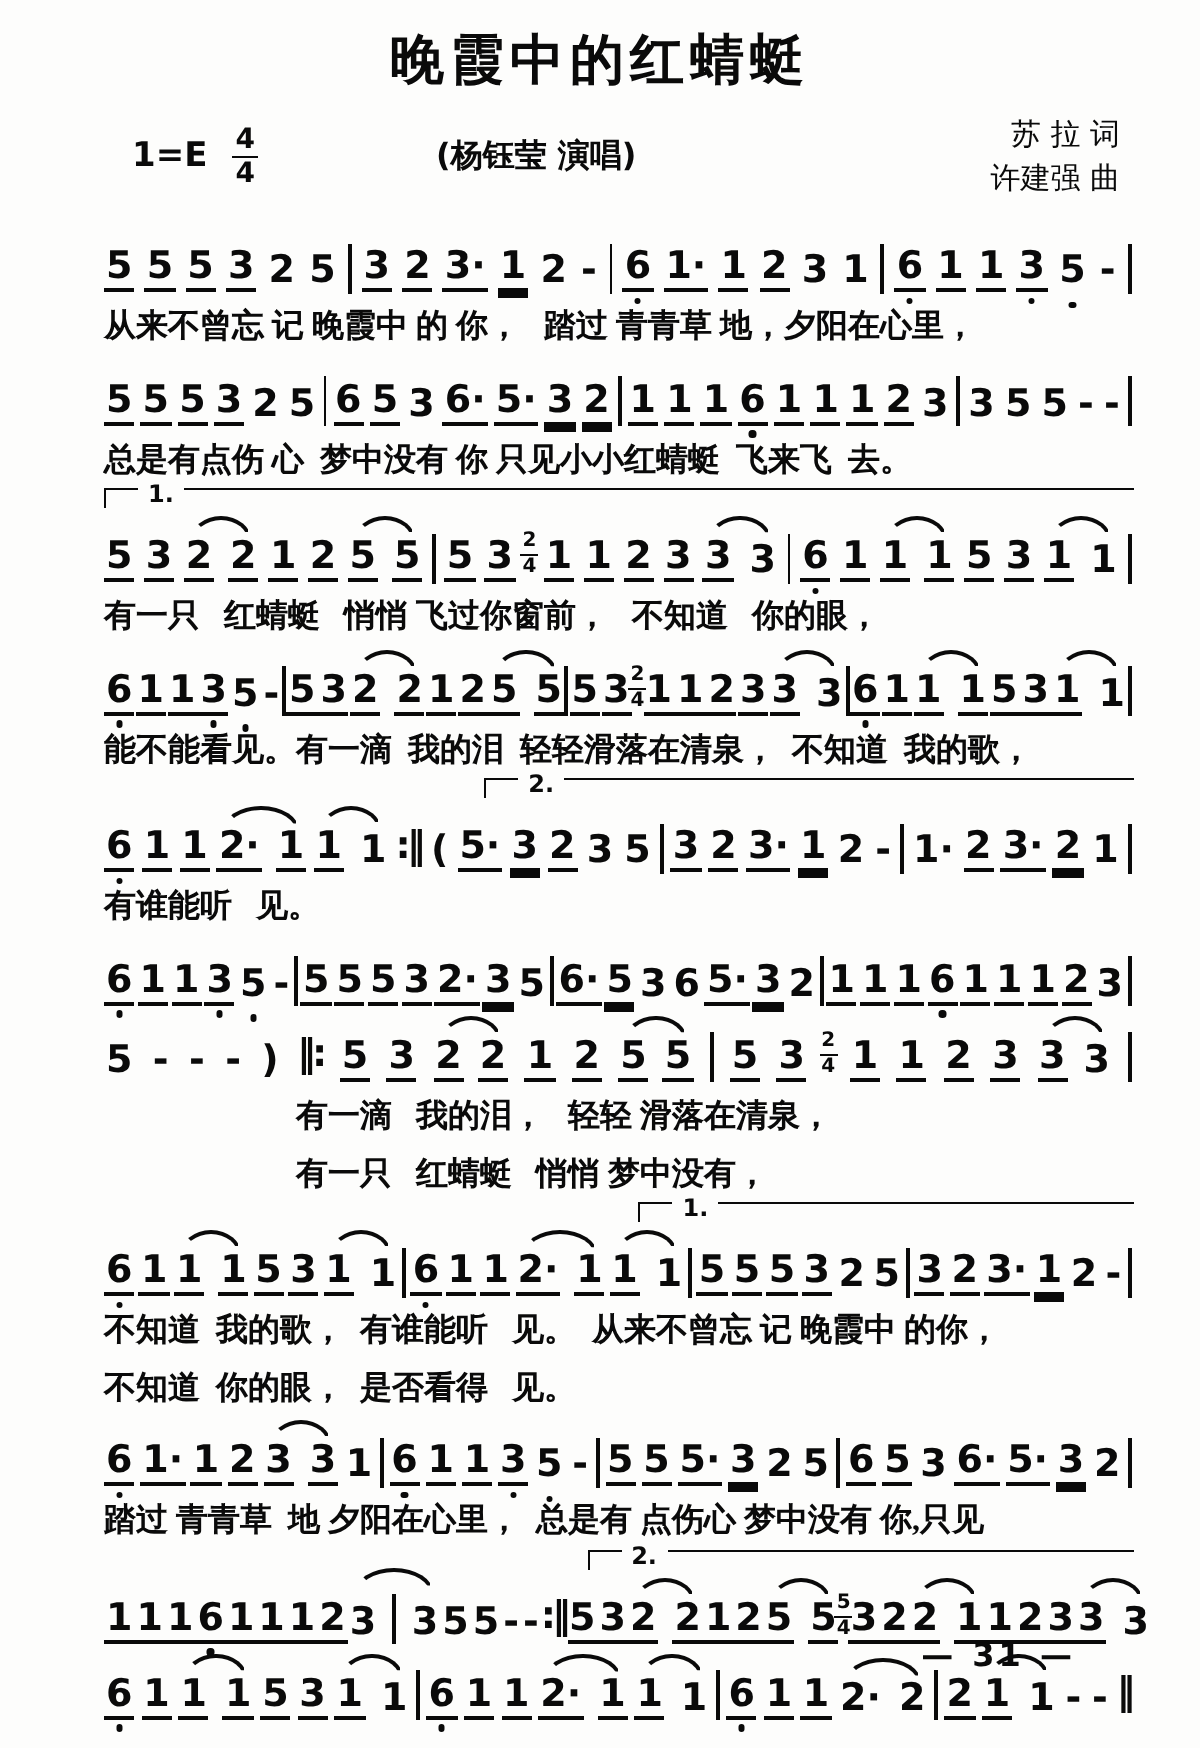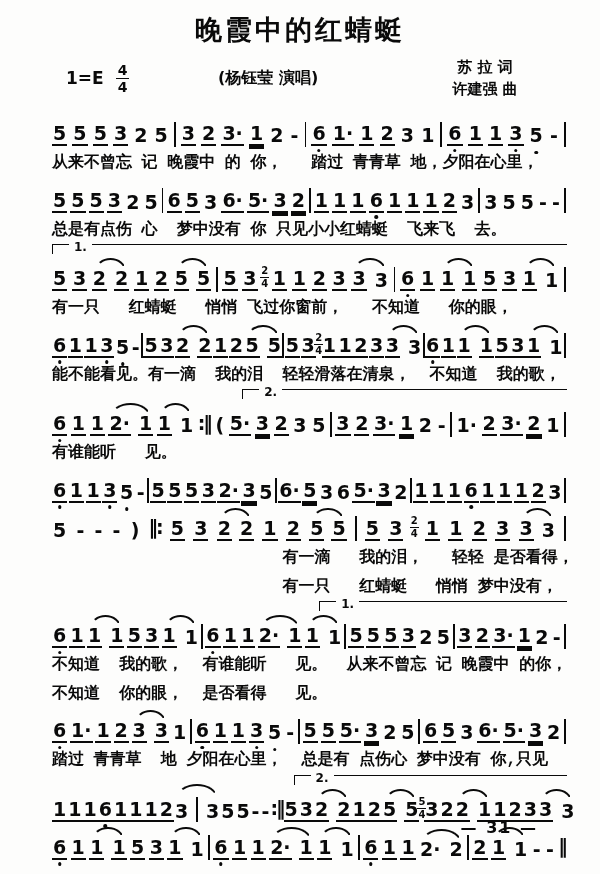--- a/index.html
+++ b/index.html
@@ -14,21 +14,21 @@
   }
   .meta{
     display:grid;grid-template-columns:170px 1fr 150px;align-items:center;
     padding:4px 40px 2px 48px;height:52px;
   }
   .keysig{display:flex;align-items:center;gap:12px;font-weight:bold;font-size:17px;padding-left:18px;}
   .fraction{display:inline-flex;flex-direction:column;align-items:center;line-height:1;font-size:14px;font-weight:bold;}
   .fraction .top{border-bottom:1.5px solid #0a0a0a;padding:0 2px 1px;}
   .fraction .bot{padding-top:1px;}
   .performer{text-align:left;font-size:16px;font-weight:bold;}
-  .credits{font-size:15px;font-weight:bold;line-height:1.5;text-align:center;}
+  .credits{font-size:15px;font-weight:normal;line-height:1.5;text-align:right;}
   .score{padding:2px 34px 0 52px;}
   .system{margin-bottom:1px;}
   .volta{position:relative;height:11px;}
   .volta-line{position:absolute;top:2px;height:9px;border-top:1.6px solid #0a0a0a;border-left:1.6px solid #0a0a0a;}
   .volta-label{position:absolute;top:-5px;left:16px;background:#fdfdfc;padding:0 5px;font-size:12px;font-weight:bold;}
   .mline{
     display:flex;justify-content:space-between;align-items:flex-end;
     height:27px;margin-top:11px;
   }
   .note{
@@ -50,21 +50,21 @@
   .ts .t{border-bottom:1px solid #0a0a0a;padding:0 1px 1px;}
   .ts .b{padding-top:1px;}
   .arcg{display:inline-flex;align-items:flex-end;position:relative;gap:7px;}
   .arcg::before{
     content:"";position:absolute;left:3px;right:3px;top:-10px;height:9px;
     border:2px solid transparent;border-top:2px solid #0a0a0a;
     border-radius:50% 50% 0 0 / 100% 100% 0 0;
   }
   .lyric{
     white-space:pre;font-weight:bold;font-size:16px;line-height:1.35;
-    margin-top:7px;font-family:Liberation Mono, monospace;
+    margin-top:7px;font-family:Liberation Serif, serif;
   }
   .footer{
     position:absolute;bottom:37px;right:62px;font-size:16px;font-weight:bold;
     letter-spacing:2px;
   }
 </style>
 </head>
 <body>
 
 <div class="page">
@@ -366,21 +366,21 @@
           <span class="note u1">1</span>
           <span class="note u1">1</span>
           <span class="note u1">2</span>
           <span class="note u1">3</span>
           <span class="arcg">
             <span class="note u1">3</span>
             <span class="note">3</span>
           </span>
           <span class="bar"></span>
         </div>
-        <div class="lyric">                        有一滴   我的泪，   轻轻 是否看得，</div>
+        <div class="lyric">                        有一滴   我的泪，   轻轻 滑落在清泉，</div>
         <div class="lyric">                        有一只   红蜻蜓   悄悄 梦中没有，</div>
       </div>
       <div class="system">
         <div class="volta">
           <div class="volta-line" style="left: 52%; width: 48%;">
             <span class="volta-label">1.</span>
           </div>
         </div>
         <div class="mline">
           <span class="note u1 low">6</span>

